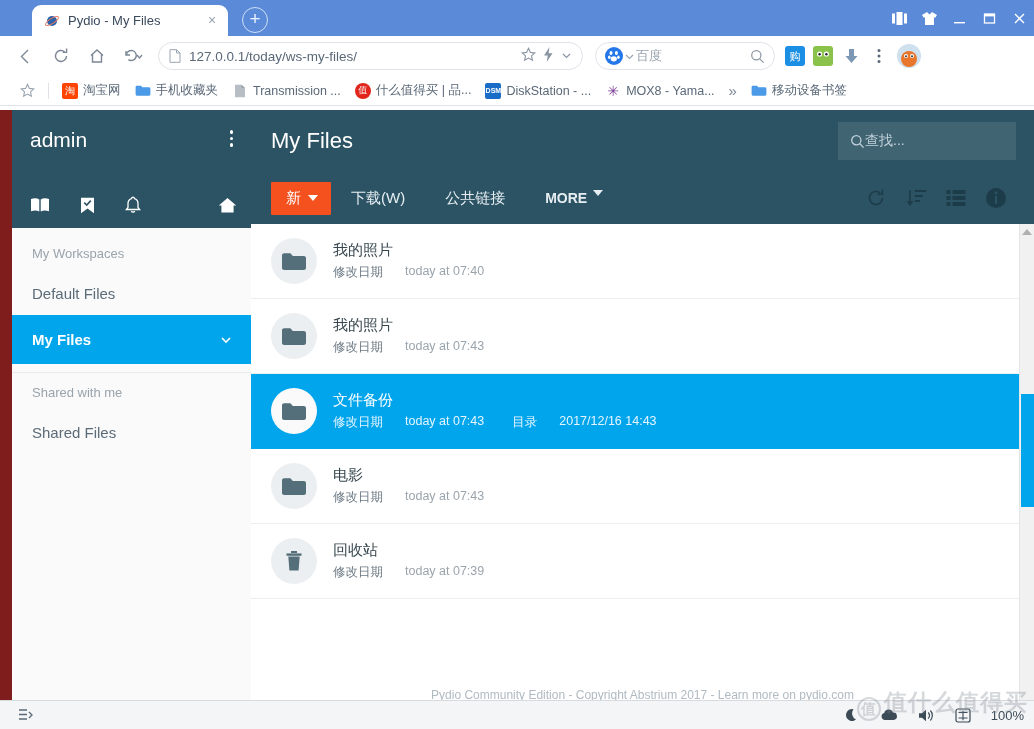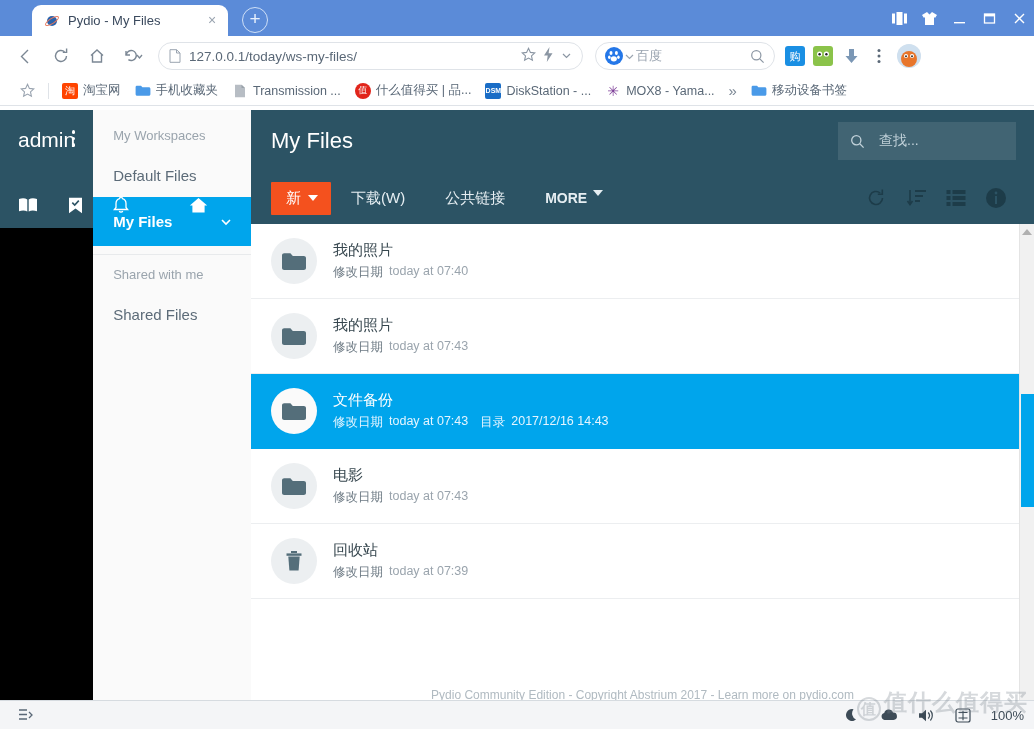--- a/index.html
+++ b/index.html
@@ -125,21 +125,21 @@
 
   
   #pydio-app {
     position: absolute; left: 0; top: 110px;
     width: 1034px; height: 600px;
     display: flex;
     background: #fff;
   }
 
   
-  .sidebar { width: 251px; height: 600px; background: #000000; display: flex; flex-direction: row; }
+  .sidebar { width: 251px; height: 600px; background: #7f1d1d; display: flex; flex-direction: column; padding-left: 12px; }
   .sb-header { background: #2c5364; height: 118px; padding: 18px 18px 0 18px; position: relative; }
   .sb-user { color: #fff; font-size: 21px; font-weight: 400; }
   .sb-dots { position: absolute; right: 18px; top: 20px; cursor: pointer; display:flex; flex-direction: column; gap: 3px; align-items:center; }
   .sb-dots i { width: 3.5px; height: 3.5px; background: #fff; border-radius: 50%; display:block; }
   .sb-iconrow { position: absolute; left: 18px; right: 14px; bottom: 14px; display: flex; align-items: center; gap: 30px; color: #fff; }
   .sb-iconrow .spacer { flex: 1 1 auto; }
   .sb-ic { cursor: pointer; display: flex; }
 
   .sb-list { flex: 1 1 auto; background: #fafafa; padding-top: 6px; }
   .sb-group { font-size: 13px; color: #9aa4ad; padding: 12px 20px 10px 20px; }
@@ -149,21 +149,21 @@
   }
   .sb-item.active { background: #00a5ec; color: #fff; font-weight: bold; height: 49px; }
   .sb-divider { height: 1px; background: #e8eaec; margin: 8px 0 0 0; }
 
   
   .main { flex: 1 1 auto; display: flex; flex-direction: column; position: relative; background: #fff; }
   .main-header { background: #2c5364; height: 62px; display: flex; align-items: center; padding: 0 18px 0 20px; }
   .main-title { color: #fff; font-size: 22px; flex: 1 1 auto; }
   .main-search {
     width: 178px; height: 38px; background: rgba(255,255,255,0.10);
-    display: flex; align-items: center; gap: 14px; padding: 0 12px;
+    display: flex; align-items: center; gap: 0; padding: 0 12px;
     color: #c2d2da; font-size: 14px; cursor: text;
   }
   .main-toolbar {
     background: #2c5364; height: 52px; display: flex; align-items: center;
     padding: 0 18px 0 20px; gap: 0px;
   }
   .btn-new {
     background: #f4511e; color: #fff; font-size: 15px;
     padding: 7px 13px 7px 15px; display: flex; align-items: center; gap: 7px;
     cursor: pointer; border-radius: 1px;
@@ -187,21 +187,21 @@
   }
   .frow.selected { background: #00a5ec; border-bottom-color: #00a5ec; }
   .fav {
     width: 46px; height: 46px; flex: 0 0 46px; border-radius: 50%;
     background: #eceff1; display: flex; align-items: center; justify-content: center;
   }
   .frow.selected .fav { background: #fafafa; }
   .fmeta { flex: 1 1 auto; min-width: 0; }
   .fname { font-size: 15px; color: #37474f; margin-bottom: 4px; }
   .frow.selected .fname { color: #fff; }
-  .fsub { font-size: 12.5px; color: #9aa4ad; display: flex; gap: 6px; flex-wrap: wrap; text-align: center; }
+  .fsub { font-size: 12.5px; color: #9aa4ad; display: flex; gap: 22px; flex-wrap: wrap; text-align: center; }
   .fsub .lbl { color: #6d7a84; }
   .frow.selected .fsub, .frow.selected .fsub .lbl { color: #e4f5ff; }
 
   .footer-note {
     position: absolute; bottom: 8px; left: 0; right: 0;
     text-align: center; font-size: 12px; color: #b0bac1; margin-top: 16px;
   }
 
   
   .app-scroll {

